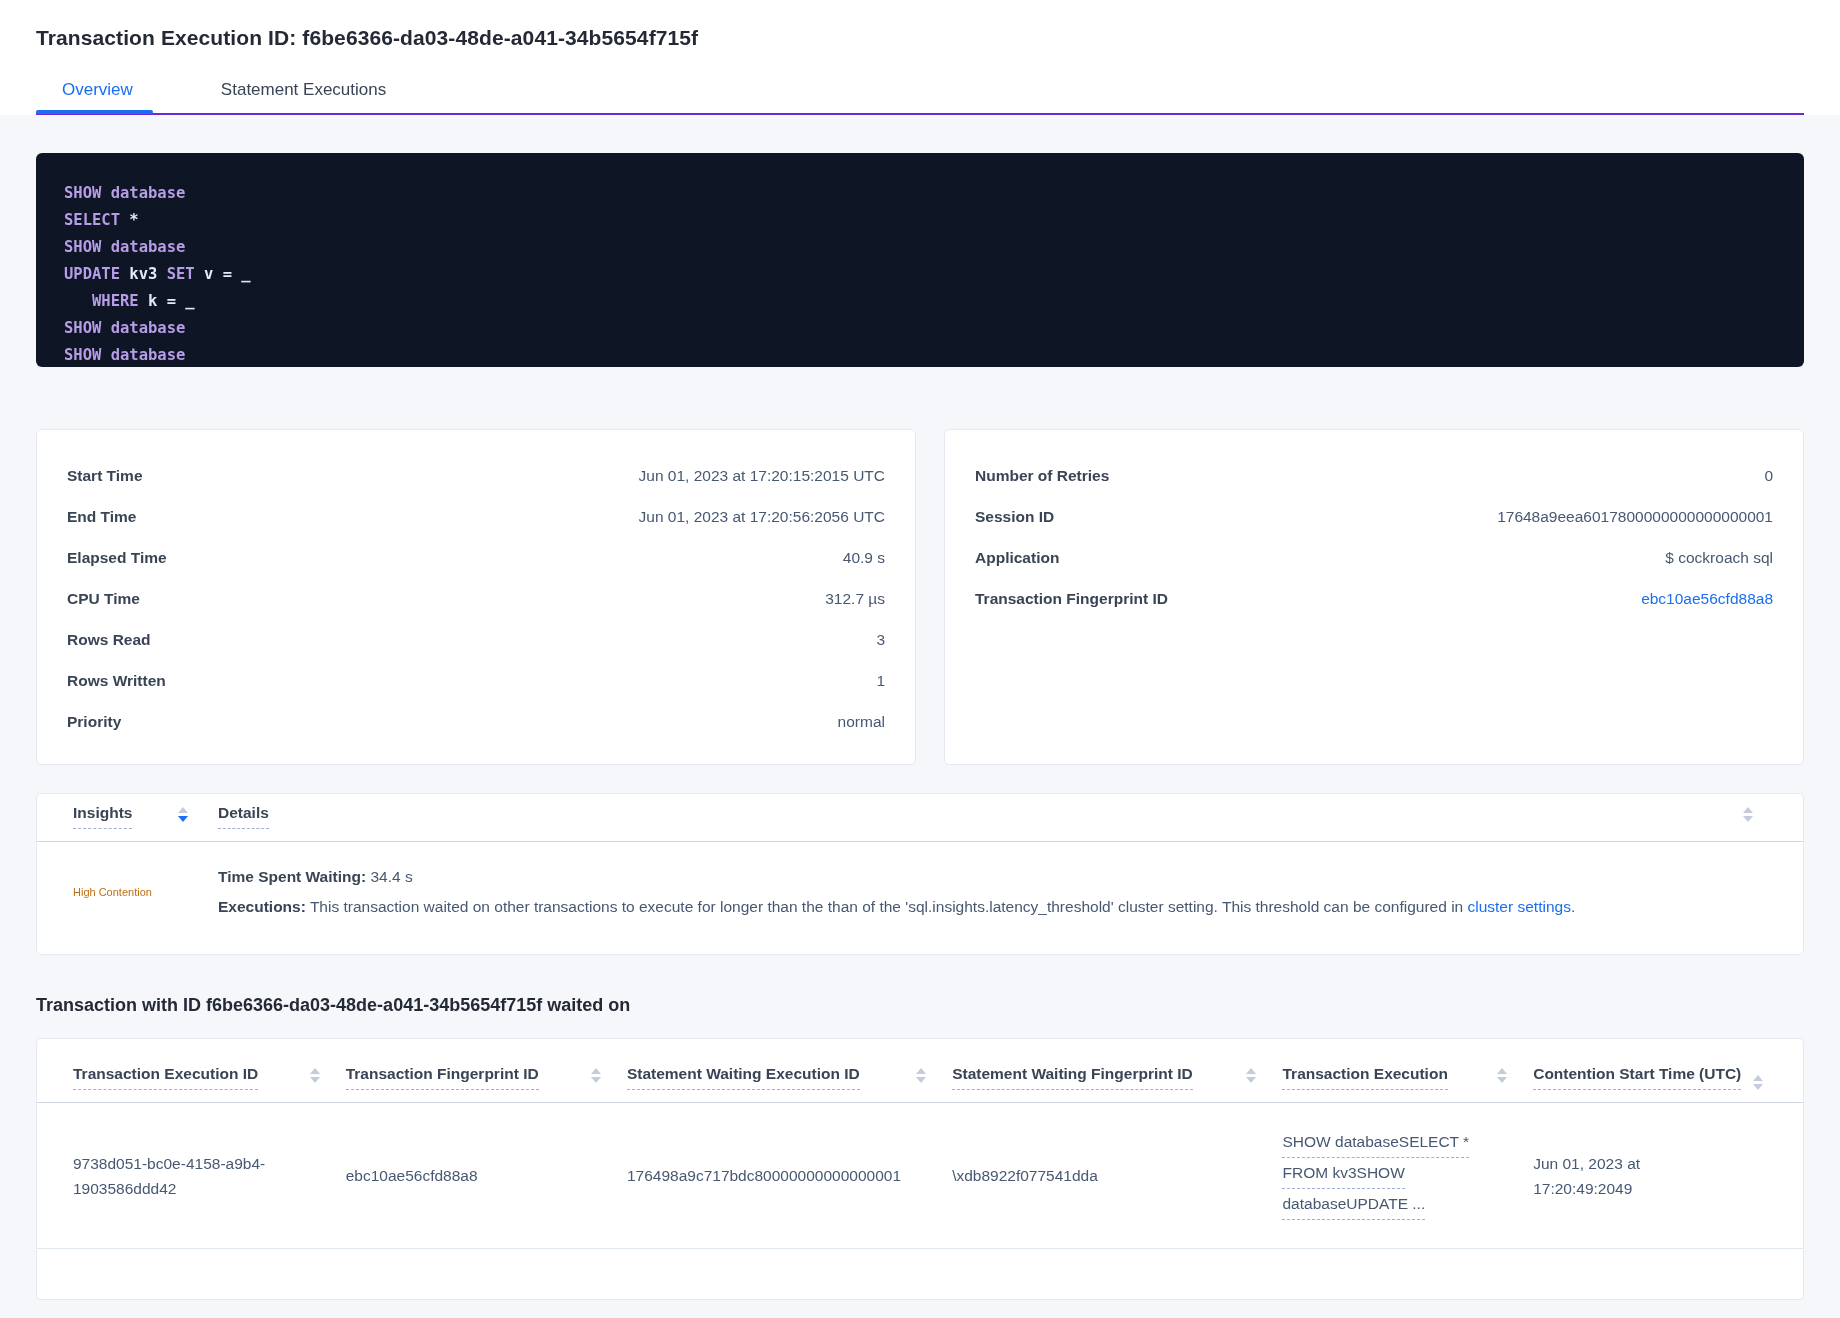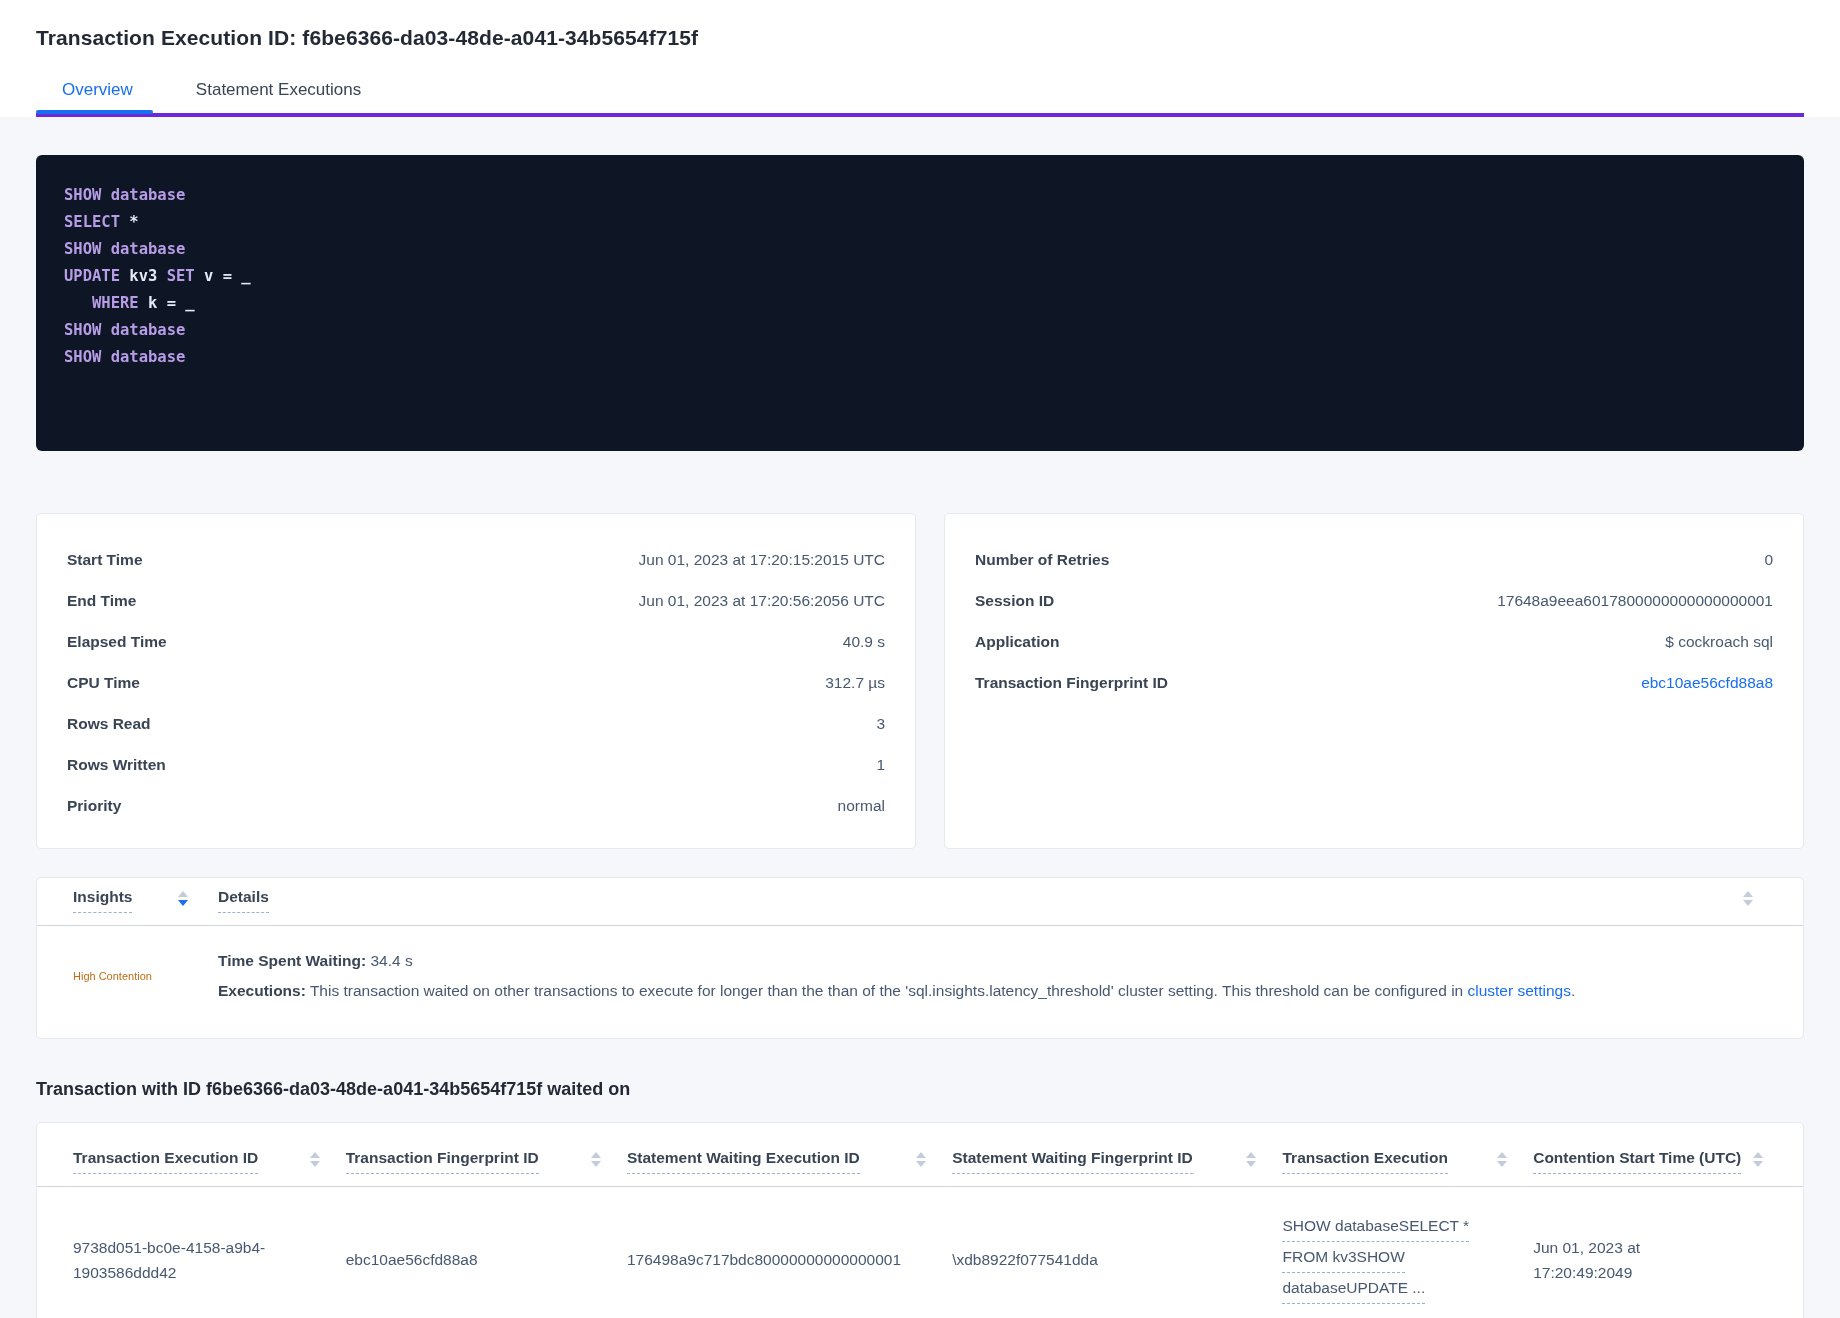--- a/index.html
+++ b/index.html
@@ -16,31 +16,31 @@
     --divider:#cfd6e2;
   }
   *{box-sizing:border-box;}
   html,body{margin:0;padding:0;}
   body{font-family:"Liberation Sans","DejaVu Sans",sans-serif;color:var(--value);}
   .page{width:1840px;height:1318px;overflow:hidden;background:#f5f7fa;}
 
   
   .topbar{background:#ffffff;padding:26px 36px 0 36px;}
   .page-title{font-size:21px;font-weight:700;color:var(--ink);margin:0 0 30px 0;letter-spacing:.1px;}
-  .tabbar{display:flex;gap:63px;border-bottom:4px solid #6d28d9;padding-left:26px;}
+  .tabbar{display:flex;gap:88px;border-bottom:2px solid #6d28d9;padding-left:26px;}
   .tab{font-size:17px;color:var(--label);padding-bottom:13px;position:relative;cursor:pointer;}
   .tab.active{color:var(--accent);}
   .tab.active::after{content:"";position:absolute;left:-26px;right:-20px;bottom:-1px;height:4px;background:var(--accent);border-radius:2px;}
 
   .main{padding:0 36px;}
 
   
   .sqlbox{margin-top:38px;background:var(--code-bg);border-radius:6px;padding:27px 28px 20px 28px;
           font-family:"DejaVu Sans Mono","Liberation Mono",monospace;font-size:15.5px;font-weight:700;
-          line-height:27px;color:var(--code-fg);height:296px;}
+          line-height:27px;color:var(--code-fg);height:214px;}
   .code-line{white-space:pre;}
   .tok-kw{color:var(--code-kw);}
   .tok-id{color:var(--code-fg);}
 
   
   .card{background:#ffffff;border:1px solid var(--card-border);border-radius:5px;}
   .stats-row{display:flex;gap:28px;margin-top:62px;align-items:stretch;text-align:right;}
   .stats-card{padding:25px 30px 22px 30px;}
   .stats-card.left{flex:0 0 880px;}
   .stats-card.right{flex:1;}
@@ -70,21 +70,21 @@
   .bold{font-weight:700;color:var(--label);}
   .inline-link{color:var(--accent);cursor:pointer;}
 
   
   .section-heading{margin:40px 0 0 0;font-size:18px;font-weight:700;color:var(--ink);}
   .waited-card{margin-top:22px;padding-top:26px;height:262px;}
   .waited-header{display:flex;padding:0 36px;}
   .wcol{display:flex;align-items:flex-start;justify-content:space-between;padding-right:26px;}
   .wcol:last-child{padding-right:4px;}
   .wc-0{flex:0 0 16.1%;} .wc-1{flex:0 0 16.6%;} .wc-2{flex:0 0 19.2%;}
-  .wc-3{flex:0 0 19.5%;} .wc-4{flex:0 0 14.8%;} .wc-5{flex:1;}
+  .wc-3{flex:0 0 19.5%;} .wc-4{flex:0 0 14.8%;} .wc-5{flex:1;align-items:flex-end;}
   .waited-row{display:flex;align-items:center;padding:26px 36px 26px 36px;border-bottom:1px solid #e2e8f0;min-height:126px;}
   .wcell{font-size:15.5px;color:var(--value);line-height:25px;padding-right:26px;word-break:break-word;}
   .dashed-link{color:var(--value);cursor:pointer;}
   .dashed-link .dl-line{border-bottom:1px dashed var(--dash);display:inline-block;padding-bottom:3px;margin-bottom:2px;}
 </style>
 </head>
 <body>
 
 <div class="page">
 

